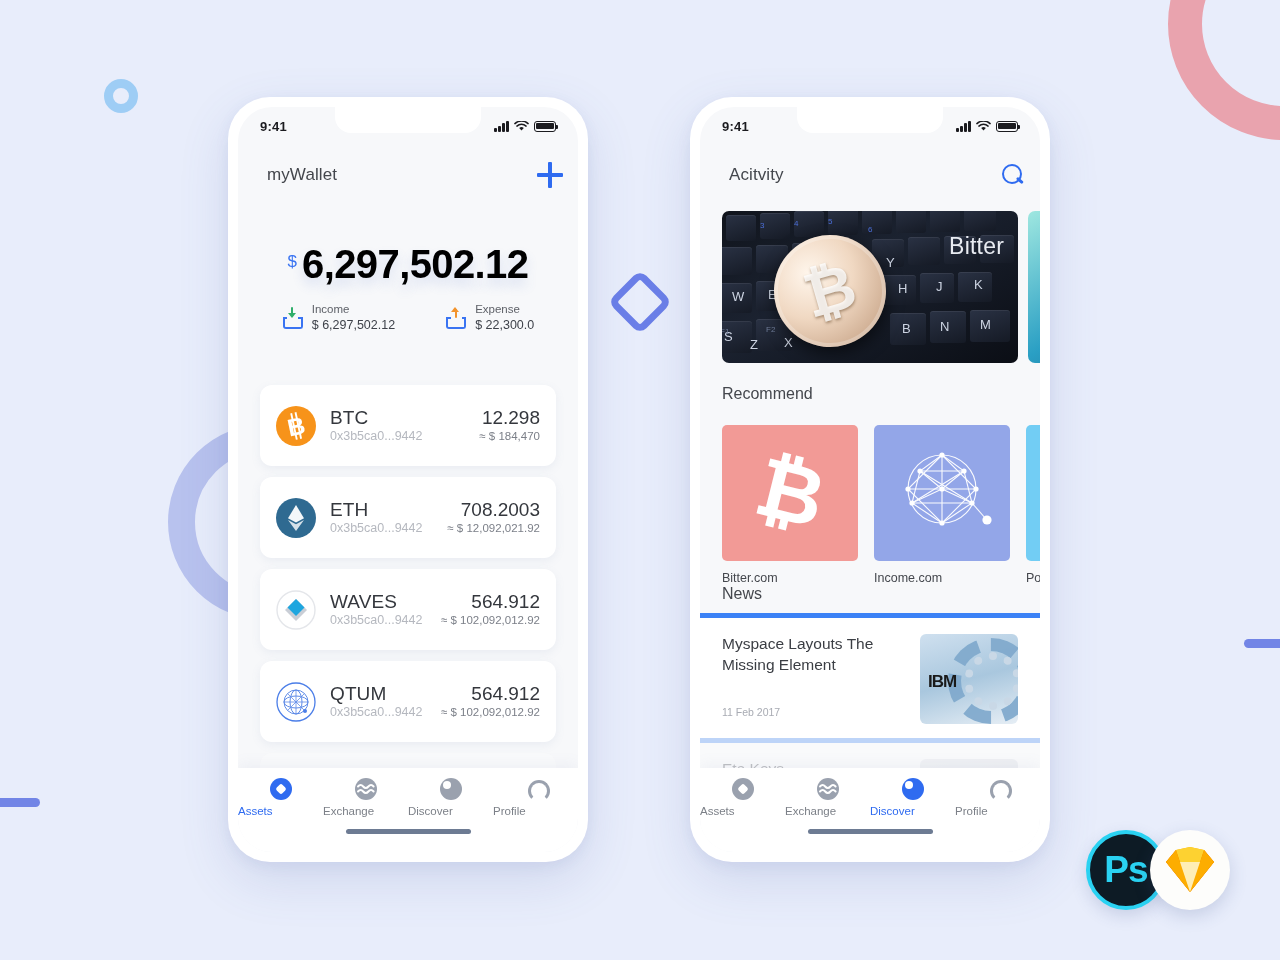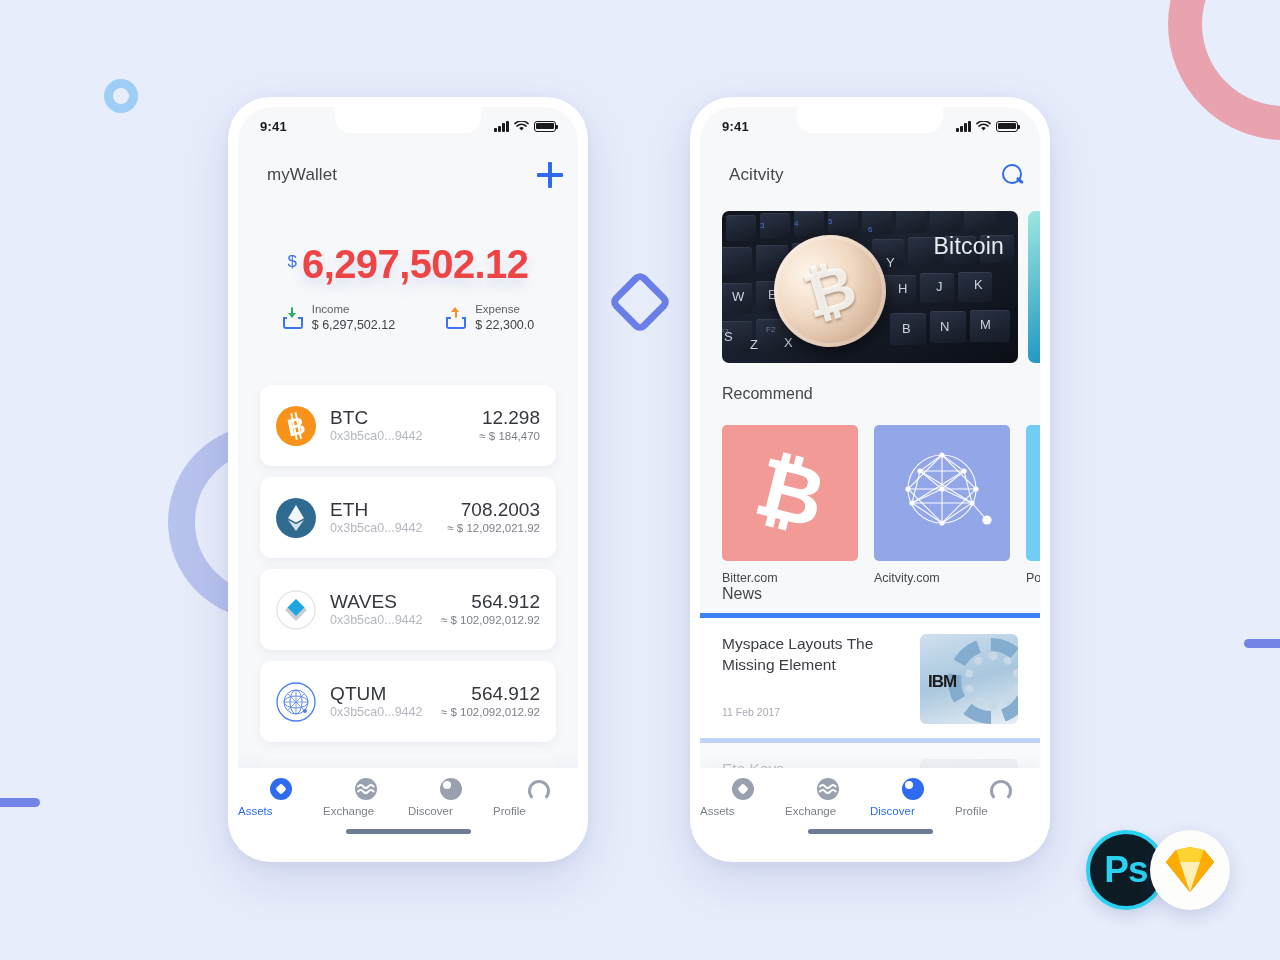--- a/index.html
+++ b/index.html
@@ -101,21 +101,21 @@
   .plus-btn::before { left: 0; top: 11.4px; width: 26px; height: 3.2px; }
   .plus-btn::after  { top: 0; left: 11.4px; height: 26px; width: 3.2px; }
 
   .balance-wrap {
     position: absolute; top: 137px; left: 0; width: 100%;
     text-align: center;
   }
   .balance-row { display: inline-flex; align-items: flex-start; justify-content: center; }
   .balance-cur { font-size: 17px; color: #3a74f2; margin-top: 8px; margin-right: 5px; }
   .balance-amt {
-    font-size: 40px; font-weight: bold; color: #ef4444; letter-spacing: -0.6px;
+    font-size: 40px; font-weight: bold; color: #000000; letter-spacing: -0.6px;
     line-height: 1;
     text-shadow: 0 7px 12px rgba(80,110,200,0.18);
   }
   .inex-row {
     display: flex; justify-content: center; gap: 50px;
     margin-top: 18px;
   }
   .inex { display: flex; align-items: center; gap: 8px; }
   .tray-icon { width: 22px; height: 22px; position: relative; flex: none; }
   .tray-icon .tray {
@@ -567,21 +567,21 @@
             <span class="keycap-txt" style="left:28px; top:126px; font-size:13px; color:#cdd4e2;">Z</span>
             <span class="keycap-txt" style="left:62px; top:124px; font-size:13px; color:#cdd4e2;">X</span>
             <span class="keycap-txt" style="left:38px; top:10px;  color:#4b6ed8;">3</span>
             <span class="keycap-txt" style="left:72px; top:8px;   color:#4b6ed8;">4</span>
             <span class="keycap-txt" style="left:106px;top:6px;   color:#4b6ed8;">5</span>
             <span class="keycap-txt" style="left:146px;top:14px;  color:#4b6ed8;">6</span>
           </div>
           <div class="coin">
               <span>₿</span>
             </div>
-          <div class="btitle">Bitcoin</div>
+          <div class="btitle">Bitter</div>
         </div>
         <div class="banner-2"></div>
       </div>
 
       <div class="sec-title" style="position:absolute; top:278px;">Recommend</div>
 
       <div class="reco-row">
         <div class="reco">
           <div class="reco-tile" style="background:#f29a96;">
             <span class="btc-glyph">₿</span>
@@ -607,21 +607,21 @@
                   <circle cx="52" cy="82" r="2.6"></circle>
                 <circle cx="30" cy="30" r="2.6"></circle>
                   <circle cx="74" cy="30" r="2.6"></circle>
                 <circle cx="22" cy="62" r="2.6"></circle>
                   <circle cx="82" cy="62" r="2.6"></circle>
                 <circle cx="52" cy="48" r="2.6"></circle>
                   <circle cx="97" cy="79" r="4.6"></circle>
               </g>
             </svg>
           </div>
-          <div class="reco-lbl">Acitvity.com</div>
+          <div class="reco-lbl">Income.com</div>
         </div>
         <div class="reco">
           <div class="reco-tile" style="background:#72cdf4;"></div>
           <div class="reco-lbl">Polon</div>
         </div>
       </div>
 
       <div class="sec-title" style="position:absolute; top:478px;">News</div>
 
       <div style="position:absolute; top:506px; left:0; width:100%;">

